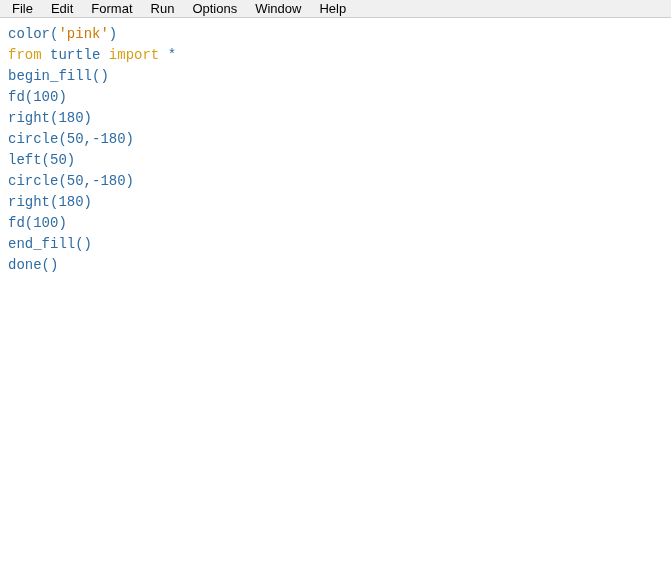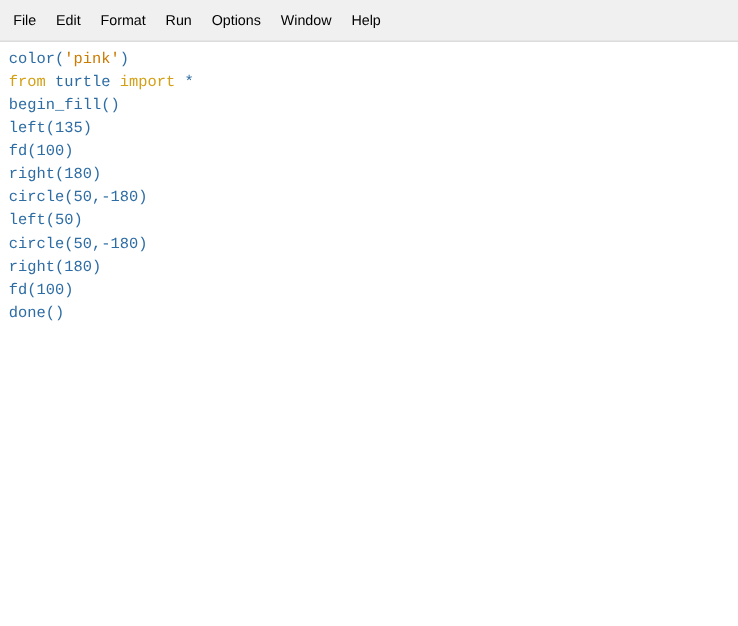--- a/index.html
+++ b/index.html
@@ -13,21 +13,21 @@
       height: 569px;
       background: #ffffff;
       font-family: 'Courier New', Courier, monospace;
       font-size: 14px;
       overflow: hidden;
     }
 
     #menubar {
       display: flex;
       align-items: center;
-      height: 38px;
+      height: 18px;
       background: #f0f0f0;
       border-bottom: 1px solid #cccccc;
       padding: 0 4px;
       gap: 2px;
     }
 
     .menu-item {
       padding: 4px 8px;
       cursor: pointer;
       color: #000000;
@@ -68,32 +68,32 @@
 </div>
 
 <div id="code-area">
 
   <span class="code-line"><span class="plain">color</span><span class="plain">(</span><span class="str-val">'pink'</span><span class="plain">)</span></span>
 
   <span class="code-line"><span class="kw-from">from</span><span class="plain"> turtle </span><span class="kw-import">import</span><span class="plain"> *</span></span>
 
   <span class="code-line"><span class="plain">begin_fill()</span></span>
 
-  <span class="code-line"><span class="plain">left(135)</span></span>
 
   <span class="code-line"><span class="plain">fd(100)</span></span>
 
   <span class="code-line"><span class="plain">right(180)</span></span>
 
   <span class="code-line"><span class="plain">circle(50,-180)</span></span>
 
   <span class="code-line"><span class="plain">left(50)</span></span>
 
   <span class="code-line"><span class="plain">circle(50,-180)</span></span>
 
   <span class="code-line"><span class="plain">right(180)</span></span>
 
   <span class="code-line"><span class="plain">fd(100)</span></span>
 
+  <span class="code-line"><span class="plain">end_fill()</span></span>
 
 
   <span class="code-line"><span class="plain">done()</span></span>
 </div>
 
 </body></html>

